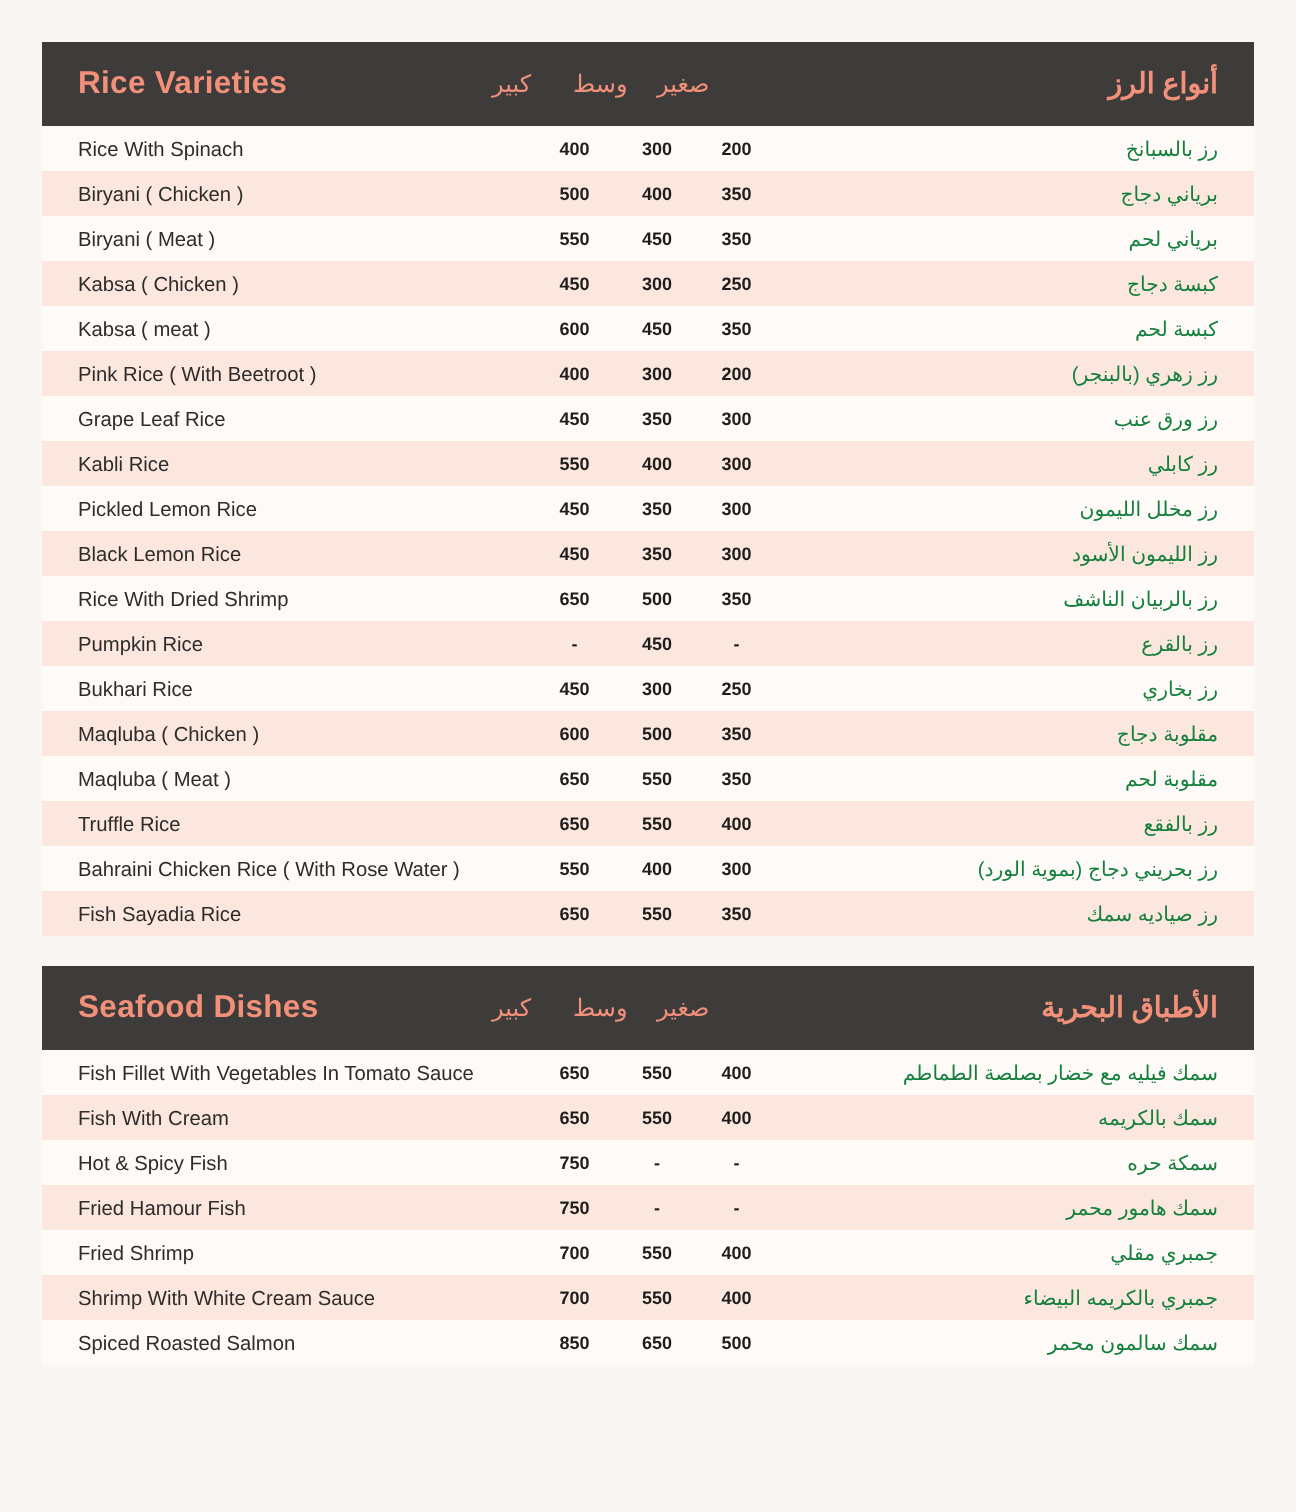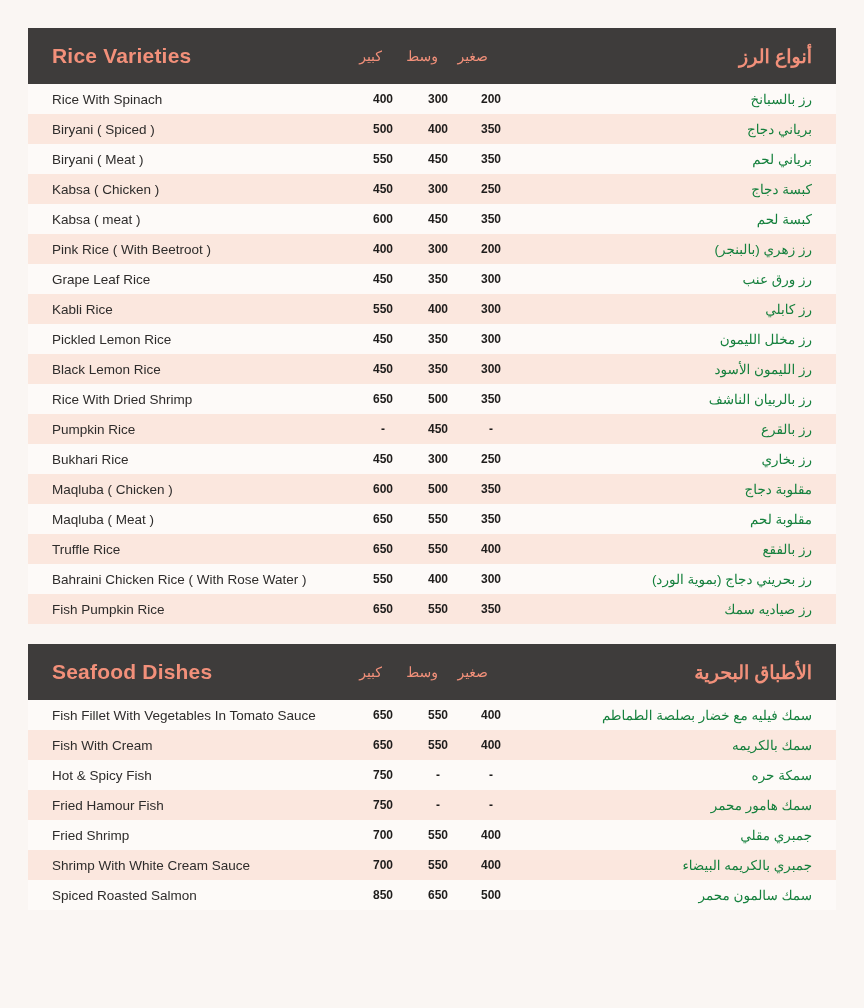--- a/index.html
+++ b/index.html
@@ -52,22 +52,22 @@
 
   .col-heads {
     display: flex;
     flex: 0 0 auto;
     width: 160px;
     justify-content: flex-start;
   }
 
   .col-head {
     color: #f2907a;
-    font-size: 14px;
-    text-align: right;
+    font-size: 16px;
+    text-align: left;
     direction: rtl;
     white-space: nowrap;
   }
   .col-head.c-large  { width: 54px; }
   .col-head.c-medium { width: 56px; }
   .col-head.c-small  { width: 50px; }
 
   .section-title-ar {
     color: #f2907a;
     font-size: 19px;
@@ -146,21 +146,21 @@
           <div class="row">
             <div class="item-en">Rice With Spinach</div>
             <div class="prices">
               <div class="price c-large">400</div>
               <div class="price c-medium">300</div>
               <div class="price c-small">200</div>
             </div>
             <div class="item-ar">رز بالسبانخ</div>
           </div>
           <div class="row alt">
-            <div class="item-en">Biryani ( Spiced )</div>
+            <div class="item-en">Biryani ( Chicken )</div>
             <div class="prices">
               <div class="price c-large">500</div>
               <div class="price c-medium">400</div>
               <div class="price c-small">350</div>
             </div>
             <div class="item-ar">برياني دجاج</div>
           </div>
           <div class="row">
             <div class="item-en">Biryani ( Meat )</div>
             <div class="prices">
@@ -290,21 +290,21 @@
           <div class="row">
             <div class="item-en">Bahraini Chicken Rice ( With Rose Water )</div>
             <div class="prices">
               <div class="price c-large">550</div>
               <div class="price c-medium">400</div>
               <div class="price c-small">300</div>
             </div>
             <div class="item-ar">رز بحريني دجاج (بموية الورد)</div>
           </div>
           <div class="row alt">
-            <div class="item-en">Fish Pumpkin Rice</div>
+            <div class="item-en">Fish Sayadia Rice</div>
             <div class="prices">
               <div class="price c-large">650</div>
               <div class="price c-medium">550</div>
               <div class="price c-small">350</div>
             </div>
             <div class="item-ar">رز صياديه سمك</div>
           </div>
         </div>
       </div>
       <div class="section">

